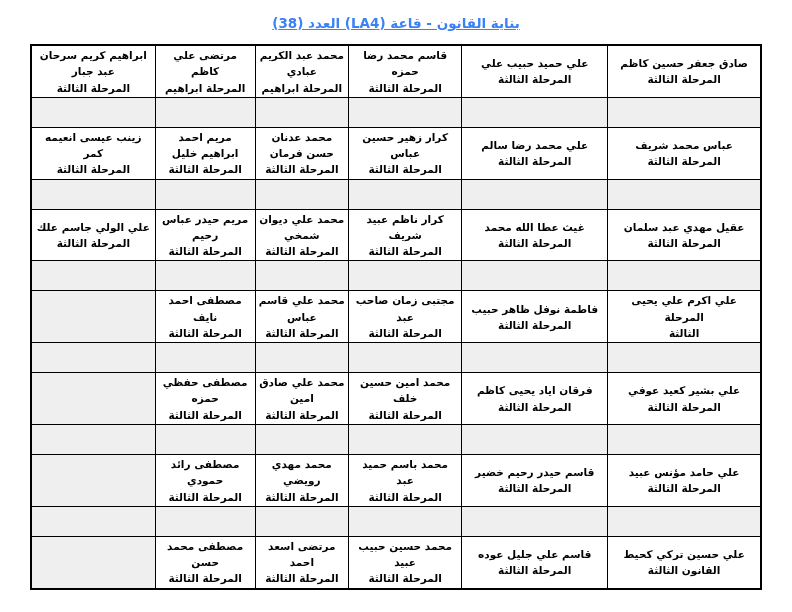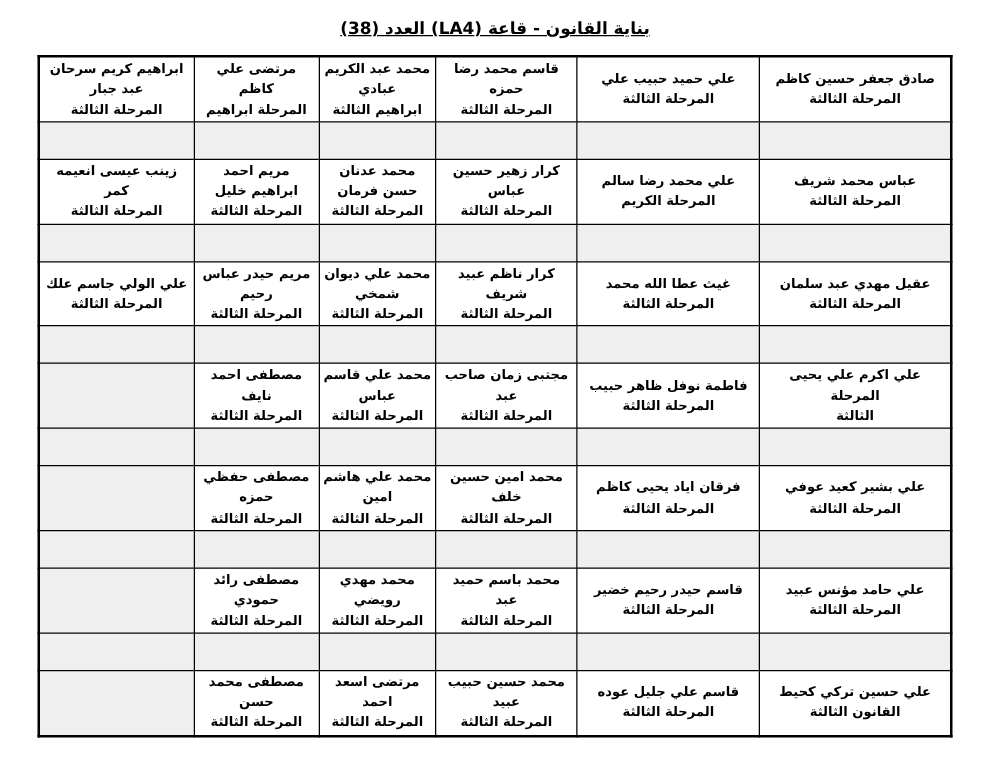--- a/index.html
+++ b/index.html
@@ -14,21 +14,21 @@
     height: 612px;
     background: #ffffff;
     direction: rtl;
     overflow: hidden;
   }
   .doc-title {
     padding-top: 15px;
     text-align: center;
     font-size: 13.5px;
     font-weight: bold;
-    color: #000000;
+    color: #3b82f6;
     text-decoration: underline;
   }
   table.seating {
     border-collapse: collapse;
     table-layout: fixed;
     width: 732px;
     margin: 13px auto 0 auto;
     border: 2px solid #000;
   }
   table.seating td {
@@ -64,39 +64,39 @@
     </colgroup>
     <tbody>
         <tr class="names">
           <td>صادق جعفر حسين كاظم
 المرحلة الثالثة</td>
           <td>علي حميد حبيب علي
 المرحلة الثالثة</td>
           <td>قاسم محمد رضا حمزه
 المرحلة الثالثة</td>
           <td>محمد عبد الكريم عبادي
-ابراهيم الثالثة</td>
+المرحلة ابراهيم</td>
           <td>مرتضى علي كاظم
 المرحلة ابراهيم</td>
           <td>ابراهيم كريم سرحان عبد جبار
 المرحلة الثالثة</td>
         </tr>
         <tr class="empty">
           <td class="blank"></td>
           <td class="blank"></td>
           <td class="blank"></td>
           <td class="blank"></td>
           <td class="blank"></td>
           <td class="blank"></td>
         </tr>
         <tr class="names">
           <td>عباس محمد شريف
 المرحلة الثالثة</td>
           <td>علي محمد رضا سالم
-المرحلة الكريم</td>
+المرحلة الثالثة</td>
           <td>كرار زهير حسين عباس
 المرحلة الثالثة</td>
           <td>محمد عدنان حسن فرمان
 المرحلة الثالثة</td>
           <td>مريم احمد ابراهيم خليل
 المرحلة الثالثة</td>
           <td>زينب عيسى انعيمه كمر
 المرحلة الثالثة</td>
         </tr>
         <tr class="empty">
@@ -150,21 +150,21 @@
           <td class="blank"></td>
           <td class="blank"></td>
         </tr>
         <tr class="names">
           <td>علي بشير كعيد عوفي
 المرحلة الثالثة</td>
           <td>فرقان اياد يحيى كاظم
 المرحلة الثالثة</td>
           <td>محمد امين حسين خلف
 المرحلة الثالثة</td>
-          <td>محمد علي هاشم امين
+          <td>محمد علي صادق امين
 المرحلة الثالثة</td>
           <td>مصطفى حفظي حمزه
 المرحلة الثالثة</td>
           <td class="blank"></td>
         </tr>
         <tr class="empty">
           <td class="blank"></td>
           <td class="blank"></td>
           <td class="blank"></td>
           <td class="blank"></td>

